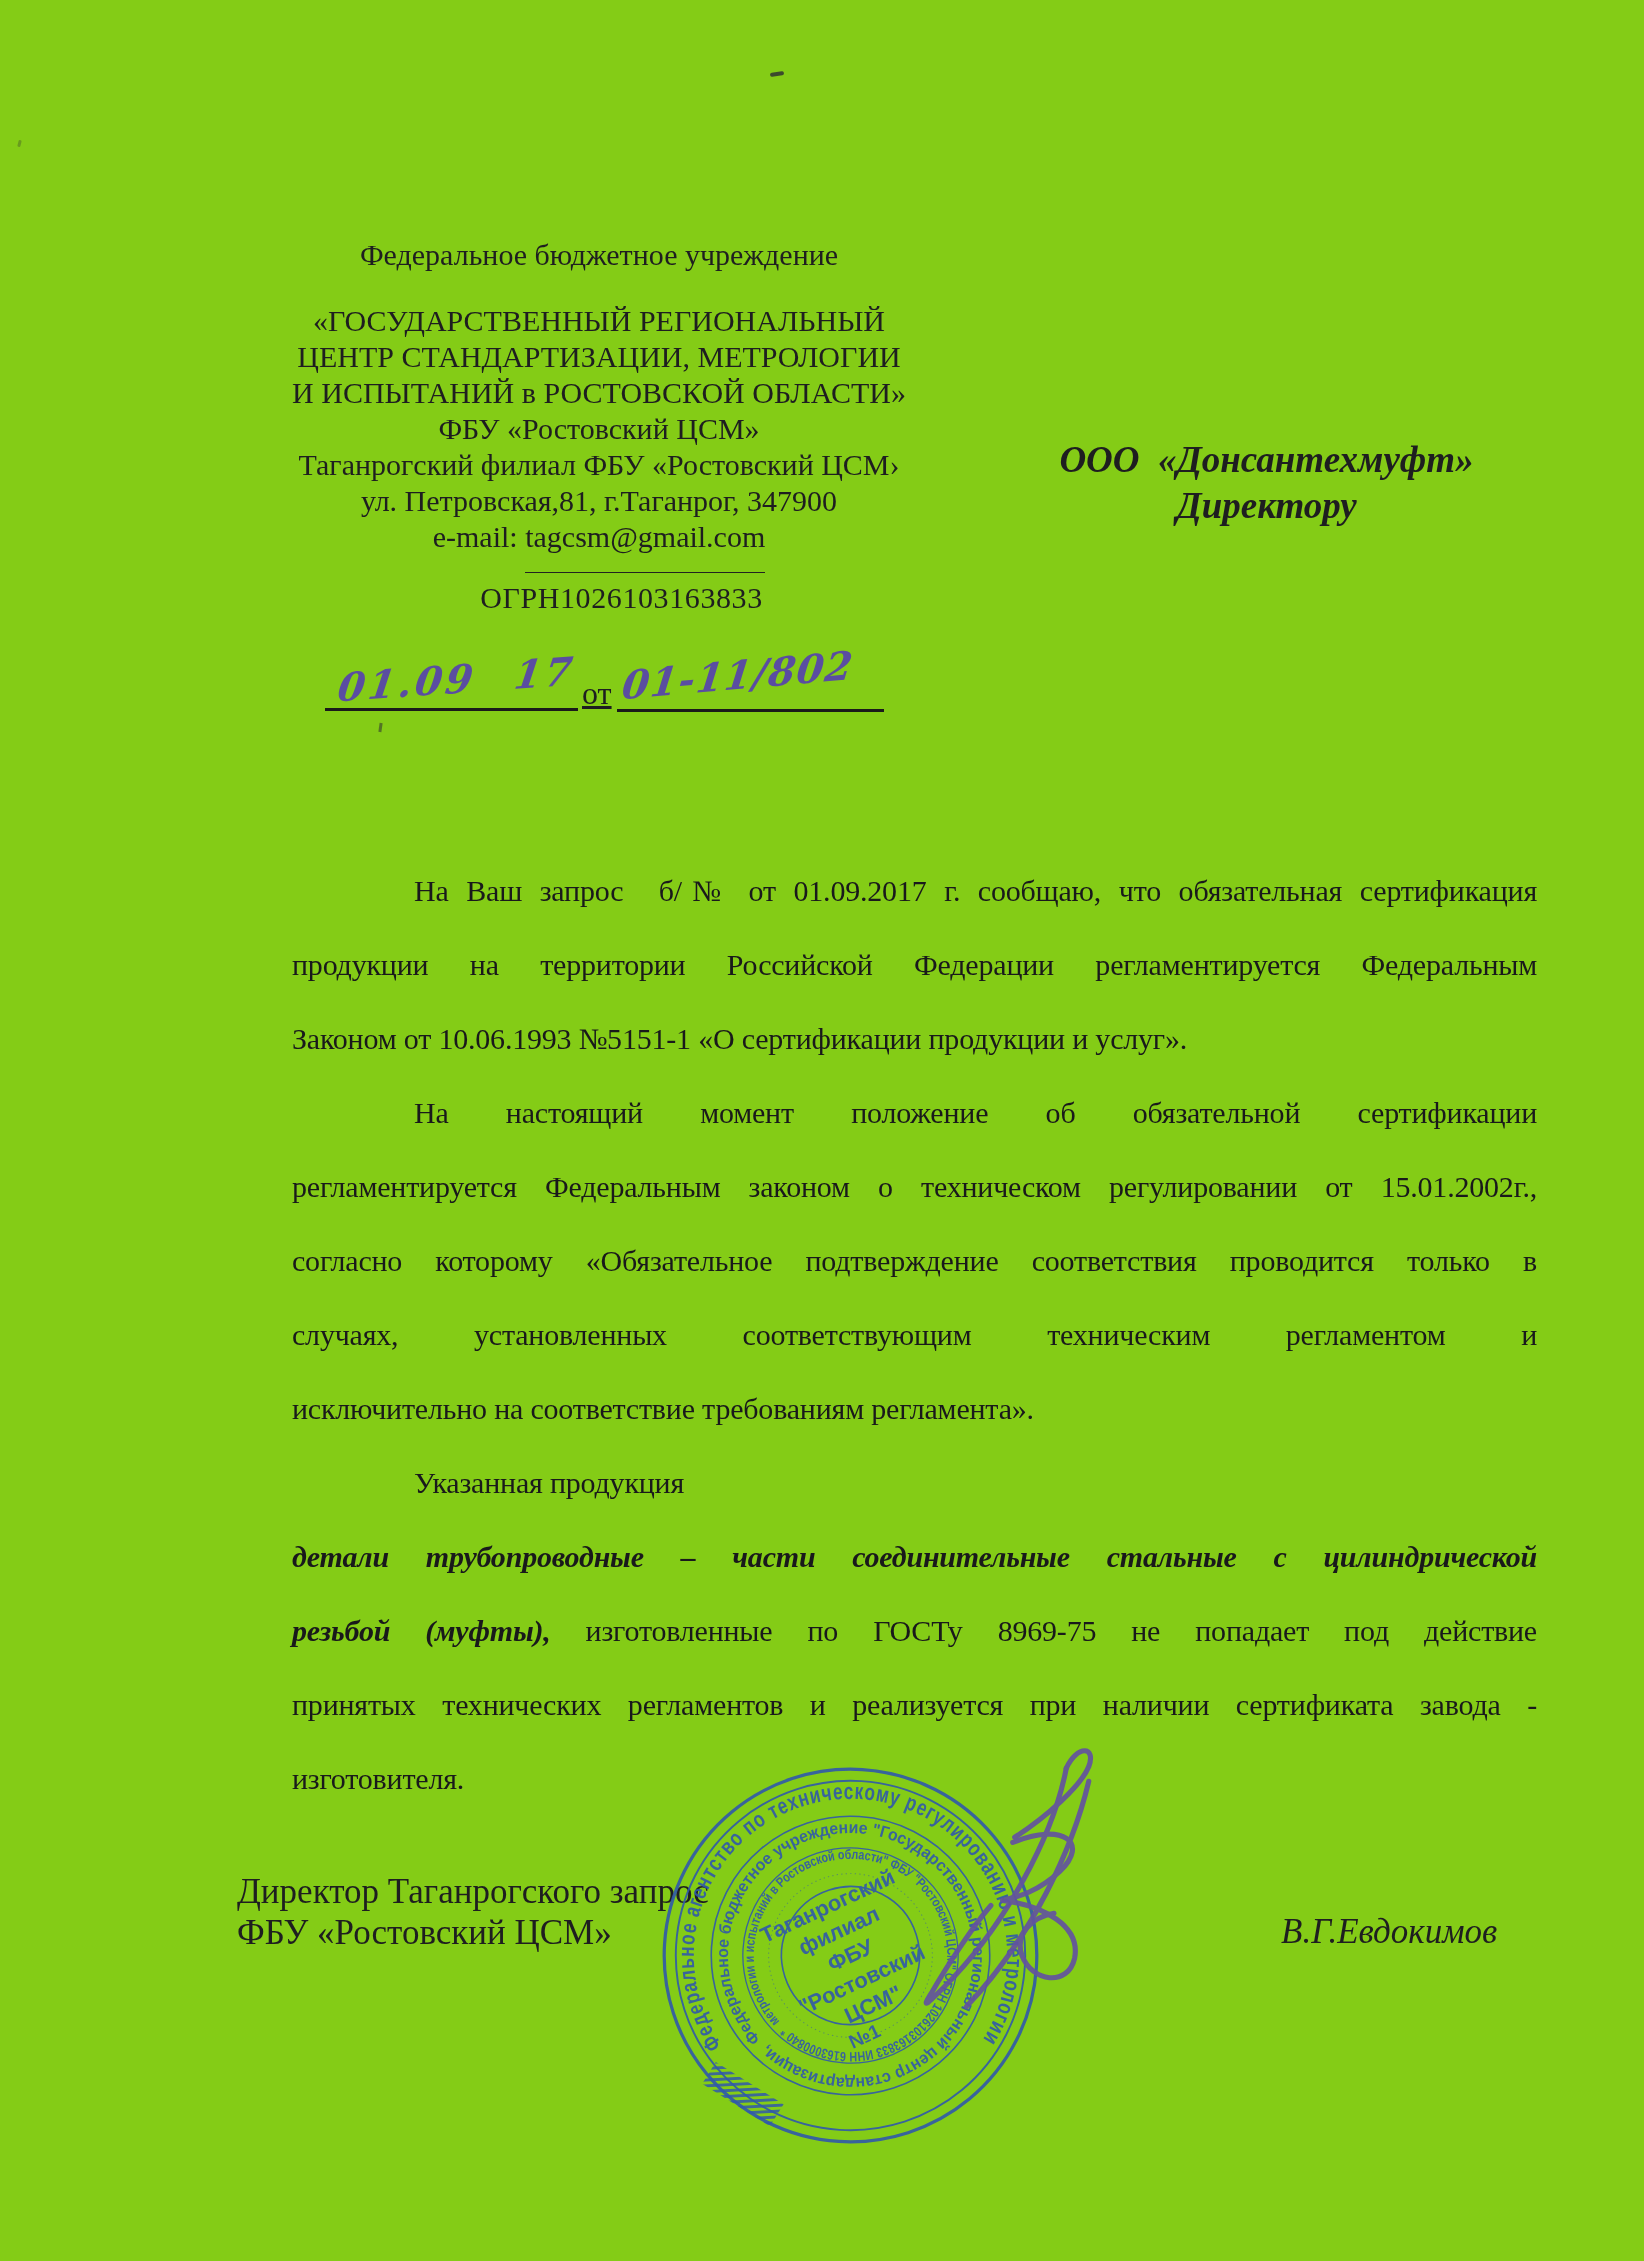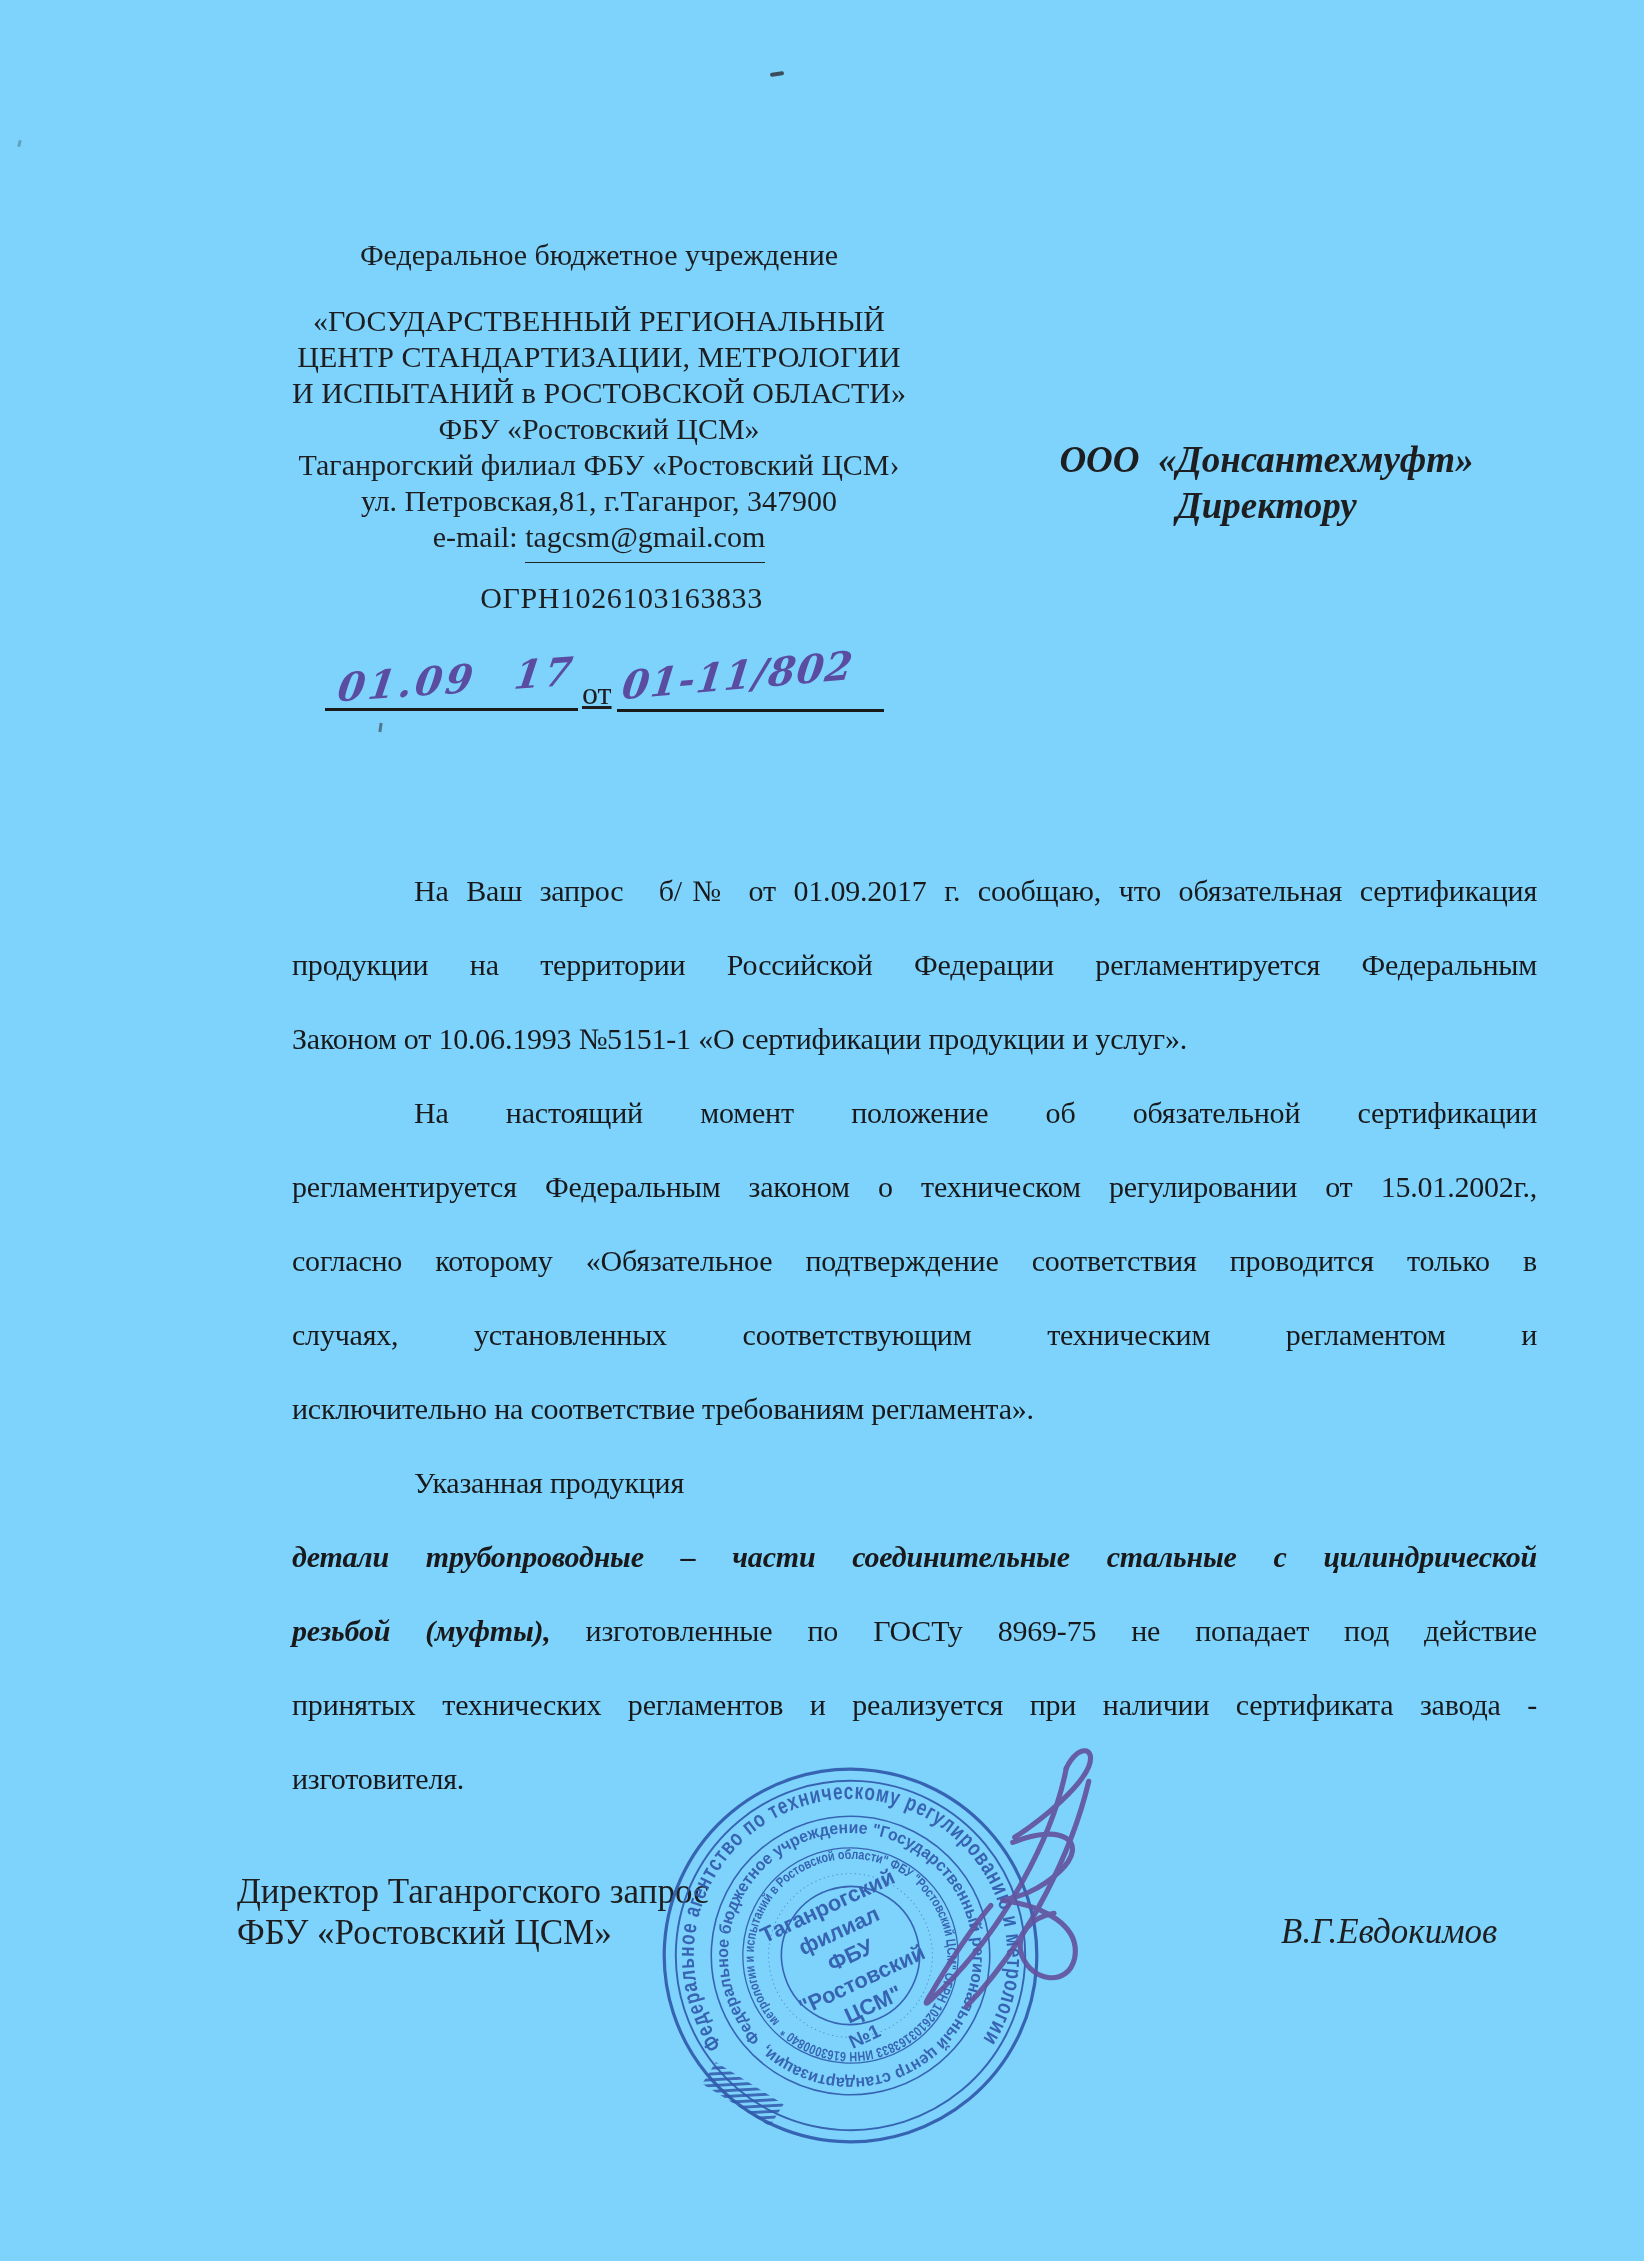--- a/index.html
+++ b/index.html
@@ -1,27 +1,27 @@
 <!DOCTYPE html>
 <html style="font-size:10.3px"><head>
 <meta charset="utf-8">
 <style>
   html,body{margin:0;padding:0;background:#e8e8e8;}
   .page{
-    position:relative;width:1644px;height:2261px;background:#7dd3fc;
+    position:relative;width:1644px;height:2261px;background:#84cc16;
     font-family:"Liberation Serif",serif;color:#1e1e20;overflow:hidden;
   }
   
   .letterhead{
     position:absolute;left:290px;top:237px;width:618px;text-align:center;
     font-size:30px;line-height:36px;
   }
   .lh-orgtype{margin-bottom:30px;}
   .lh-bold{font-weight:normal;}
-  .lh-email .uline{border-bottom:1.9px solid #222;padding-bottom:9px;}
+  .lh-email .uline{border-bottom:1.9px solid #222;padding-bottom:19px;}
   .lh-ogrn{margin-top:24.5px;padding-left:45px;letter-spacing:0.6px;}
   
   .addressee{
     position:absolute;left:1028px;top:437px;width:477px;text-align:center;
     font-size:37px;line-height:46px;font-weight:bold;font-style:italic;
   }
   
   .hw{
     position:absolute;font-family:"DejaVu Serif",serif;font-style:italic;
     color:#5a4da1;font-size:39px;font-weight:bold;

